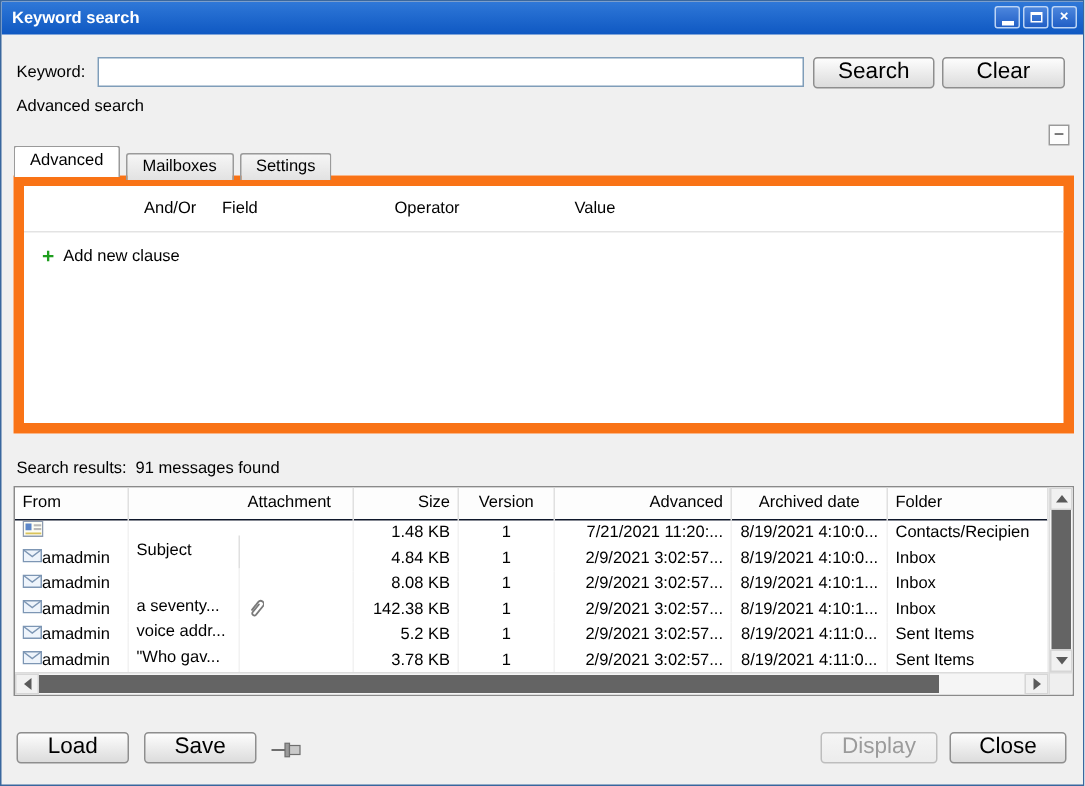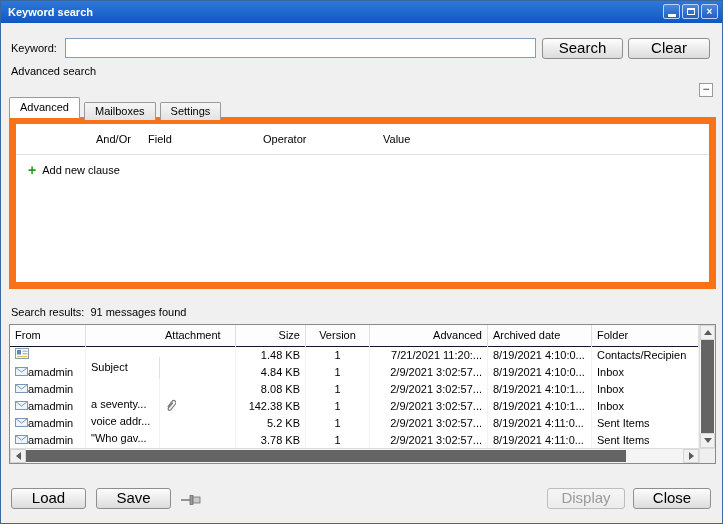--- a/index.html
+++ b/index.html
@@ -72,21 +72,21 @@
     height:22px; line-height:21px; padding:0 5px; border-right:1px solid #e0e0e0;
     white-space:nowrap; overflow:hidden; cursor:default;
   }
   .trow { display:flex; height:17px; line-height:17px; cursor:default; }
   .td {
     height:17px; padding:0 5px; border-right:1px solid #f2f2f2;
     white-space:nowrap; overflow:hidden;
   }
   .c-from{width:76px;} .c-subj{width:74px;margin-top:32px;} .c-att{width:76px;}
   .c-size{width:70px; text-align:right;} .c-ver{width:64px; text-align:center;}
-  .c-recv{width:118px; text-align:right;} .c-arch{width:104px; text-align:left;}
+  .c-recv{width:118px; text-align:right;} .c-arch{width:104px; text-align:center;}
   .c-folder{width:107px;}
   .from-wrap { display:flex; align-items:flex-end; gap:0; }
   .mini-icon { flex:0 0 auto; display:inline-block; }
   
   .vscroll { position:absolute; right:0; top:0; width:16px; bottom:15px; background:#f5f5f5; border-left:1px solid #dcdcdc; }
   .hscroll { position:absolute; left:0; right:16px; bottom:0; height:15px; background:#f5f5f5; border-top:1px solid #dcdcdc; }
   .corner { position:absolute; right:0; bottom:0; width:16px; height:15px; background:#efefef; border-left:1px solid #dcdcdc; border-top:1px solid #dcdcdc; }
   .sbtn { position:absolute; background:#f1f1f1; border:1px solid #d6d6d6; display:flex; align-items:center; justify-content:center; cursor:default; }
   .sb-up { left:0; top:0; width:15px; height:15px; }
   .sb-down { left:0; bottom:0; width:15px; height:15px; }

